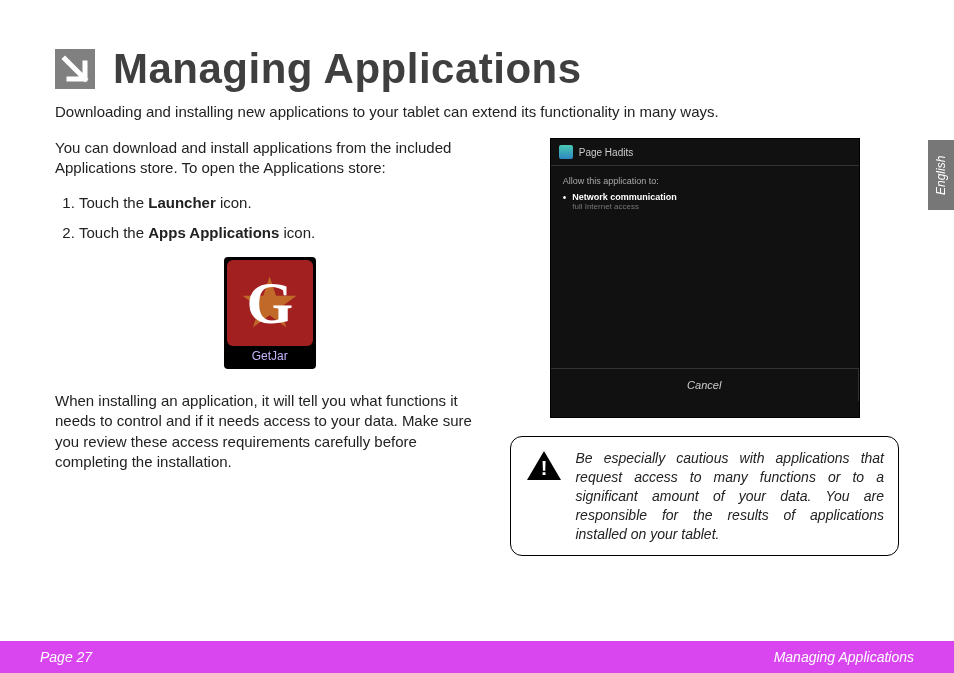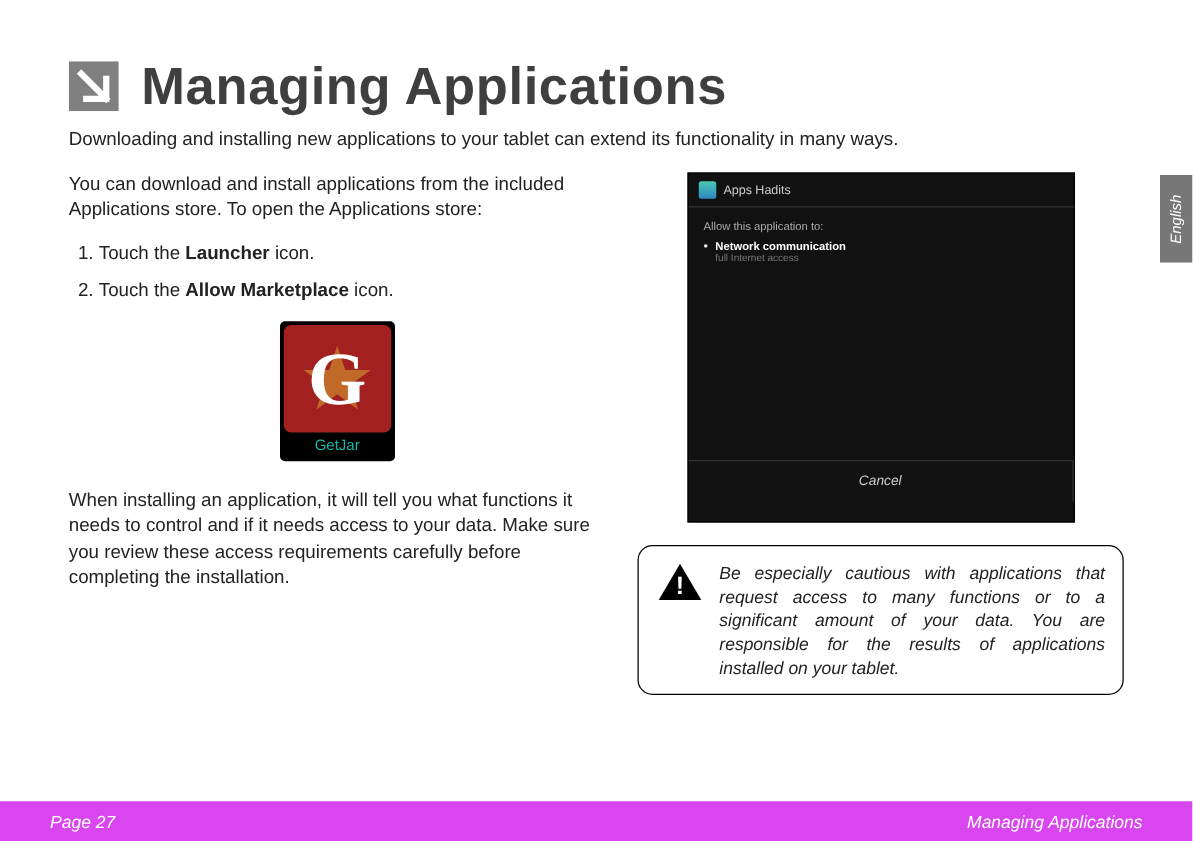--- a/index.html
+++ b/index.html
@@ -65,21 +65,21 @@
     z-index:2;
   }
   .star {
     position:absolute;
     font-size:70px;
     color:#d49a2f;
     opacity:0.6;
     z-index:1;
   }
   .getjar-label {
-    color:#14b8a6; background:#000; font-size:12px; padding:2px 0; text-align:center;
+    color:#c4b5fd; background:#000; font-size:12px; padding:2px 0; text-align:center;
   }
 
   
   .phone {
     width:310px; height:280px;
     background:#111;
     color:#ccc;
     font-size:10px;
     margin: 0 auto 18px auto;
     border:1px solid #000;
@@ -173,42 +173,42 @@
   <p class="intro">Downloading and installing new applications to your tablet can extend its functionality in many ways.</p>
 
   <div class="columns">
     <div class="col-left">
       <p class="para">You can download and install applications from the included Applications store. To open the Applications store:</p>
       <ol>
         <li>
           <span>Touch the </span><b>Launcher</b><span> icon.</span>
         </li>
         <li>
-          <span>Touch the </span><b>Allow Marketplace</b><span> icon.</span>
+          <span>Touch the </span><b>Apps Applications</b><span> icon.</span>
         </li>
       </ol>
 
       <div class="getjar-wrap">
         <div class="getjar">
           <div class="getjar-inner">
             <span class="star">★</span>
             <span class="g-letter">G</span>
           </div>
           <div class="getjar-label">GetJar</div>
         </div>
       </div>
 
       <p class="para">When installing an application, it will tell you what functions it needs to control and if it needs access to your data. Make sure you review these access requirements carefully before completing the installation.</p>
     </div>
 
     <div class="col-right">
       <div class="phone">
         <div class="phone-top">
           <div class="app-icon-sm"></div>
-          <span>Apps Hadits</span>
+          <span>Page Hadits</span>
         </div>
         <div class="phone-body">
           <div class="phone-allow">Allow this application to:</div>
           <div class="perm-row">
             <span class="bullet">•</span>
             <div>
               <div class="perm-title">Network communication</div>
               <div class="perm-sub">full Internet access</div>
             </div>
           </div>

